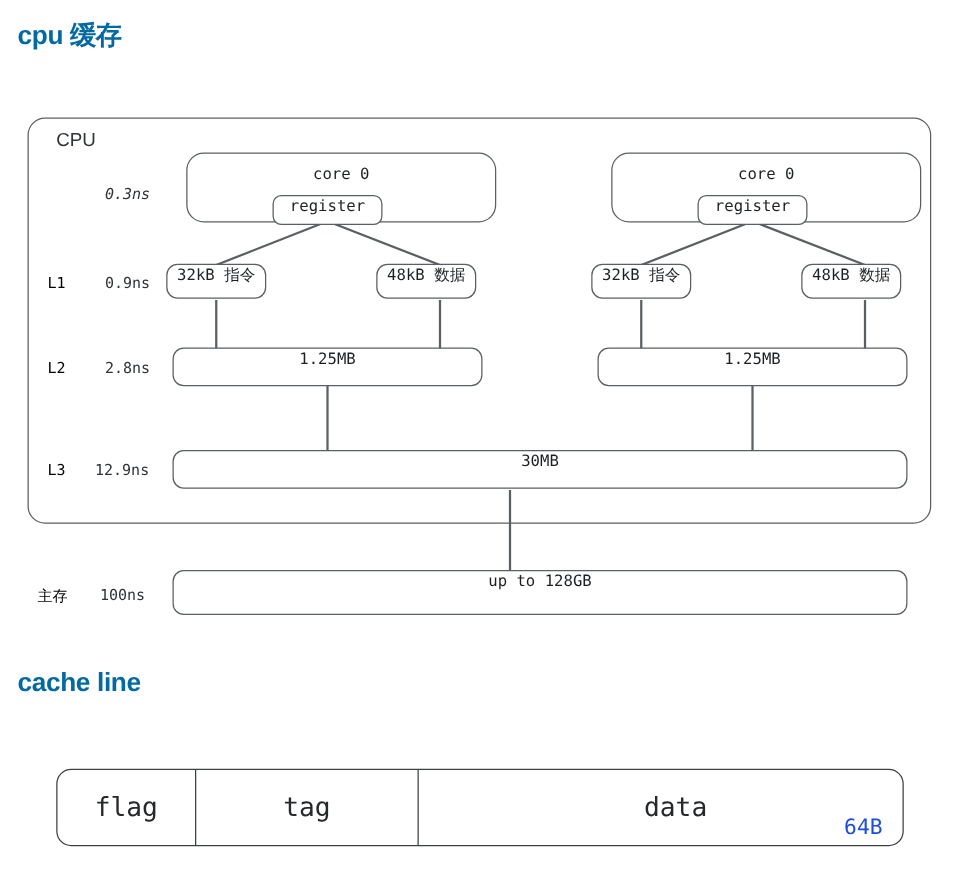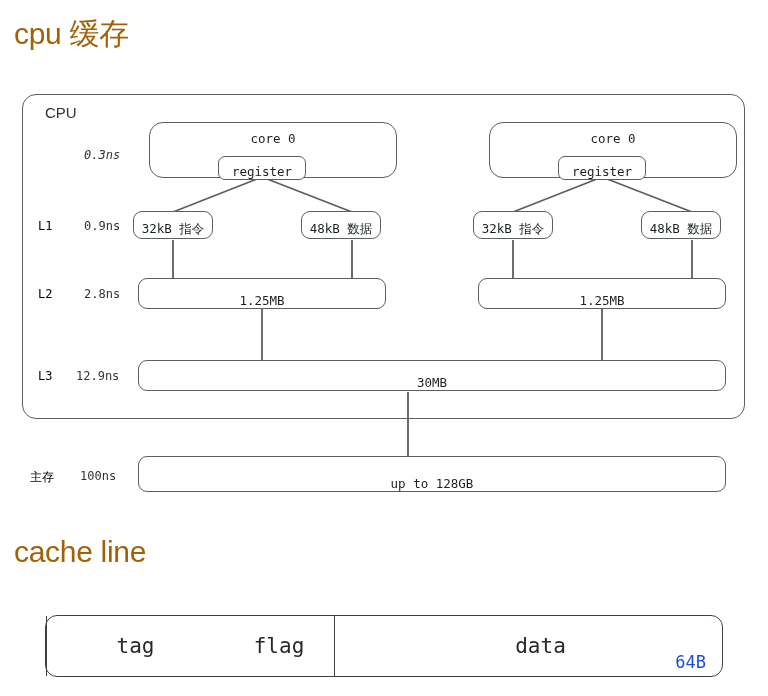--- a/index.html
+++ b/index.html
@@ -13,24 +13,24 @@
     position: relative;
     font-family: "Liberation Sans", sans-serif;
     color: #333333;
     overflow: hidden;
   }
 
   
   .heading {
     position: absolute;
     font-family: "Liberation Sans", sans-serif;
-    font-weight: normal;
-    font-size: 30px;
+    font-weight: bold;
+    font-size: 21px;
     letter-spacing: -0.3px;
-    color: #a16207;
+    color: #0369a1;
     white-space: nowrap;
   }
   #heading-cpu-cache { left: 14px; top: 14px; }
   #heading-cache-line { left: 14px; top: 535px; }
 
   
   #diagram {
     position: absolute;
     left: 0;
     top: 0;
@@ -43,21 +43,21 @@
   .box {
     position: absolute;
     box-sizing: border-box;
     border: 1.6px solid #5a5f63;
     background: #ffffff;
     border-radius: 9px;
     font-family: "DejaVu Sans Mono", "Liberation Mono", monospace;
     font-size: 12.5px;
     color: #1d2022;
     display: flex;
-    align-items: flex-end;
+    align-items: flex-start;
     justify-content: center;
     white-space: nowrap;
   }
   .box.cn {
     font-size: 12.5px;
   }
 
   
   #cpu-container {
     position: absolute;
@@ -228,23 +228,23 @@
 
 <div class="box" style="left:138px; top:360px; width:588px; height:31px;">
   <span>30MB</span>
 </div>
 
 <div class="box" style="left:138px; top:456px; width:588px; height:36px;">
   <span>up to 128GB</span>
 </div>
 
 <div id="cacheline-box">
+  <div class="cl-cell" id="cl-flag">
+    <span>flag</span>
+  </div>
   <div class="cl-cell cl-sep" id="cl-tag">
     <span>tag</span>
-  </div>
-  <div class="cl-cell" id="cl-flag">
-    <span>flag</span>
   </div>
   <div class="cl-cell cl-sep" id="cl-data">
     <span>data</span>
     <span id="cl-size">64B</span>
   </div>
 </div>
 
 </body></html>

